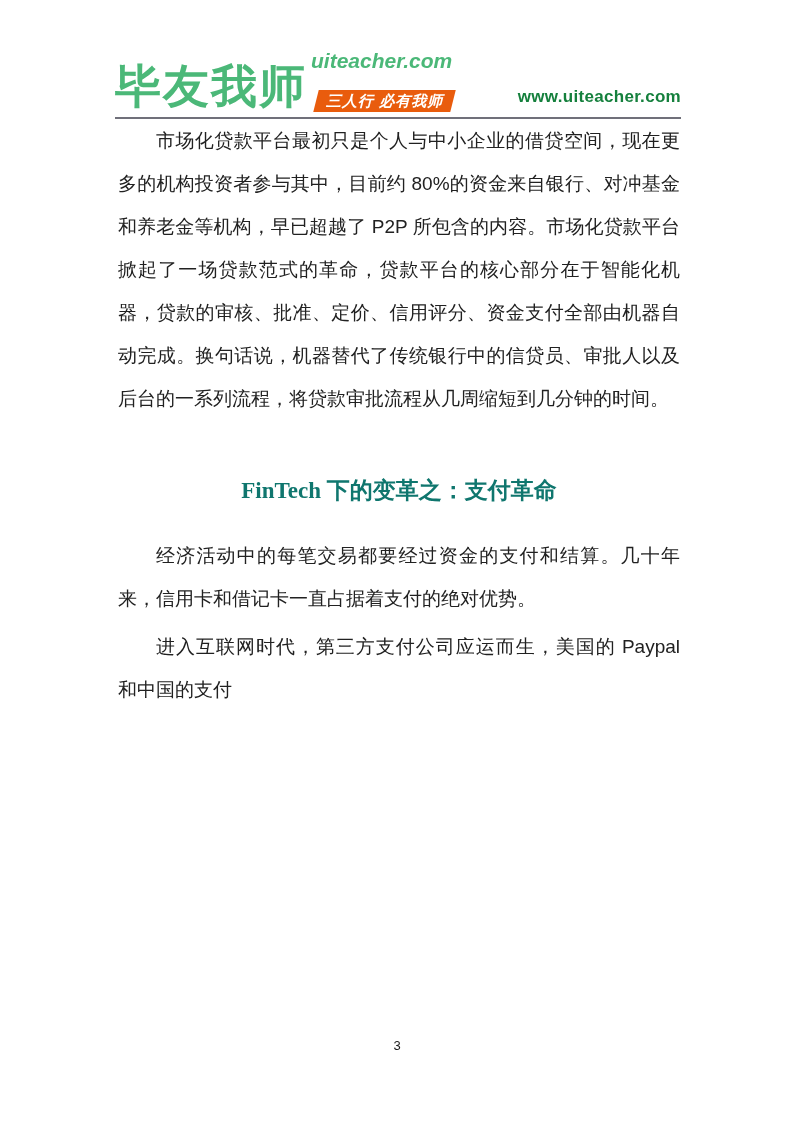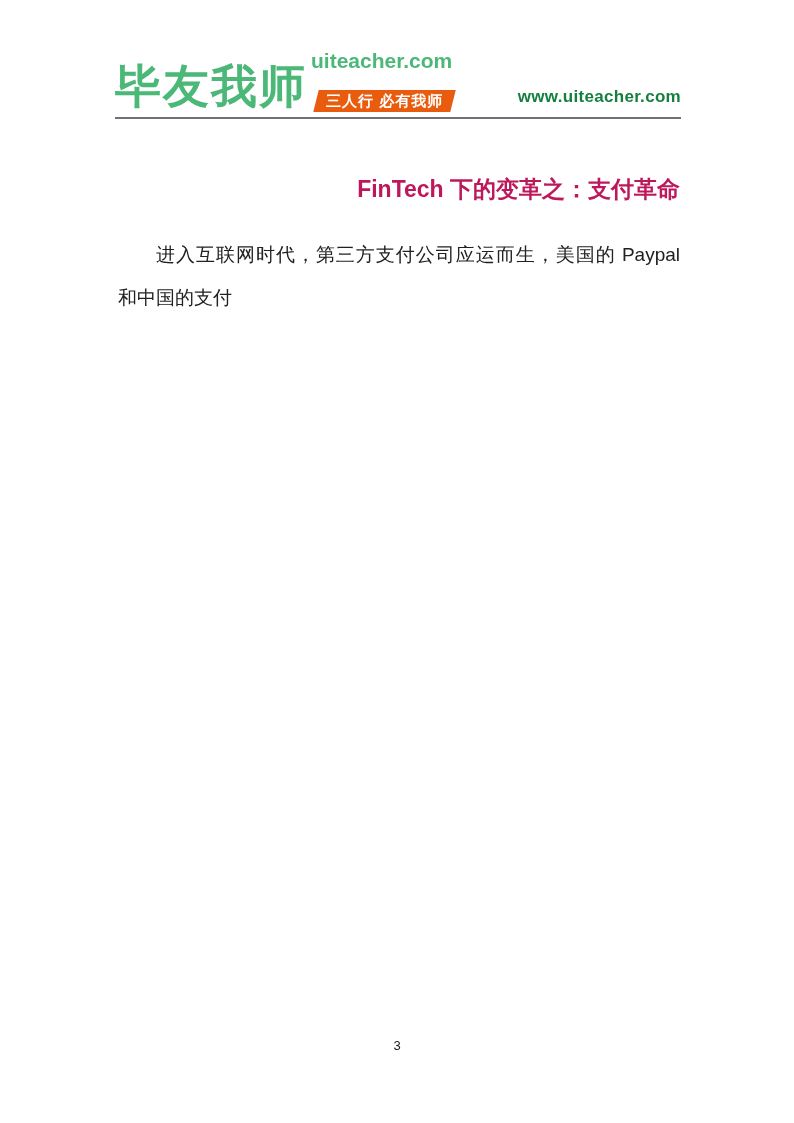--- a/index.html
+++ b/index.html
@@ -32,20 +32,21 @@
     line-height: 1.1;
     letter-spacing: 2px;
     color: var(--green);
   }
   .brand-side {
     display: flex;
     flex-direction: column;
     align-items: flex-start;
     margin-left: 4px;
     gap: 19px;
+    font-style: italic;
   }
   .brand-domain {
     font-size: 21px;
     font-weight: 600;
     line-height: 1;
     color: var(--green);
   }
   .brand-badge {
     display: inline-block;
     background: var(--orange);
@@ -78,24 +79,25 @@
     color: #212121;
     font-size: 19px;
     line-height: 43px;
     text-align: justify;
   }
   .para { text-indent: 2em; margin-bottom: 5px; }
   .para.no-indent { text-indent: 0; }
   .section-heading {
     font-size: 23px;
     font-weight: 700;
-    color: #be185d;
+    color: #0f766e;
     line-height: 1.3;
-    text-align: right;
+    text-align: center;
     margin: 56px 0 28px 0;
+    font-family: Liberation Serif, serif;
   }
 
   
   .footer {
     position: absolute;
     left: 0;
     right: 0;
     top: 1036px;
     text-align: center;
   }
@@ -116,21 +118,23 @@
         <span class="brand-domain">uiteacher.com</span>
         <span class="brand-badge">
           <span class="badge-text">三人行 必有我师</span>
         </span>
       </div>
     </div>
     <div class="website">www.uiteacher.com</div>
   </header>
 
   <main class="content">
+    <p class="para">市场化贷款平台最初只是个人与中小企业的借贷空间，现在更多的机构投资者参与其中，目前约 80%的资金来自银行、对冲基金和养老金等机构，早已超越了 P2P 所包含的内容。市场化贷款平台掀起了一场贷款范式的革命，贷款平台的核心部分在于智能化机器，贷款的审核、批准、定价、信用评分、资金支付全部由机器自动完成。换句话说，机器替代了传统银行中的信贷员、审批人以及后台的一系列流程，将贷款审批流程从几周缩短到几分钟的时间。</p>
     <h1 class="section-heading">FinTech 下的变革之：支付革命</h1>
+    <p class="para">经济活动中的每笔交易都要经过资金的支付和结算。几十年来，信用卡和借记卡一直占据着支付的绝对优势。</p>
     <p class="para">进入互联网时代，第三方支付公司应运而生，美国的 Paypal 和中国的支付</p>
   </main>
 
   <footer class="footer">
     <span class="page-number">3</span>
   </footer>
 
 </div>
 
 </body></html>

